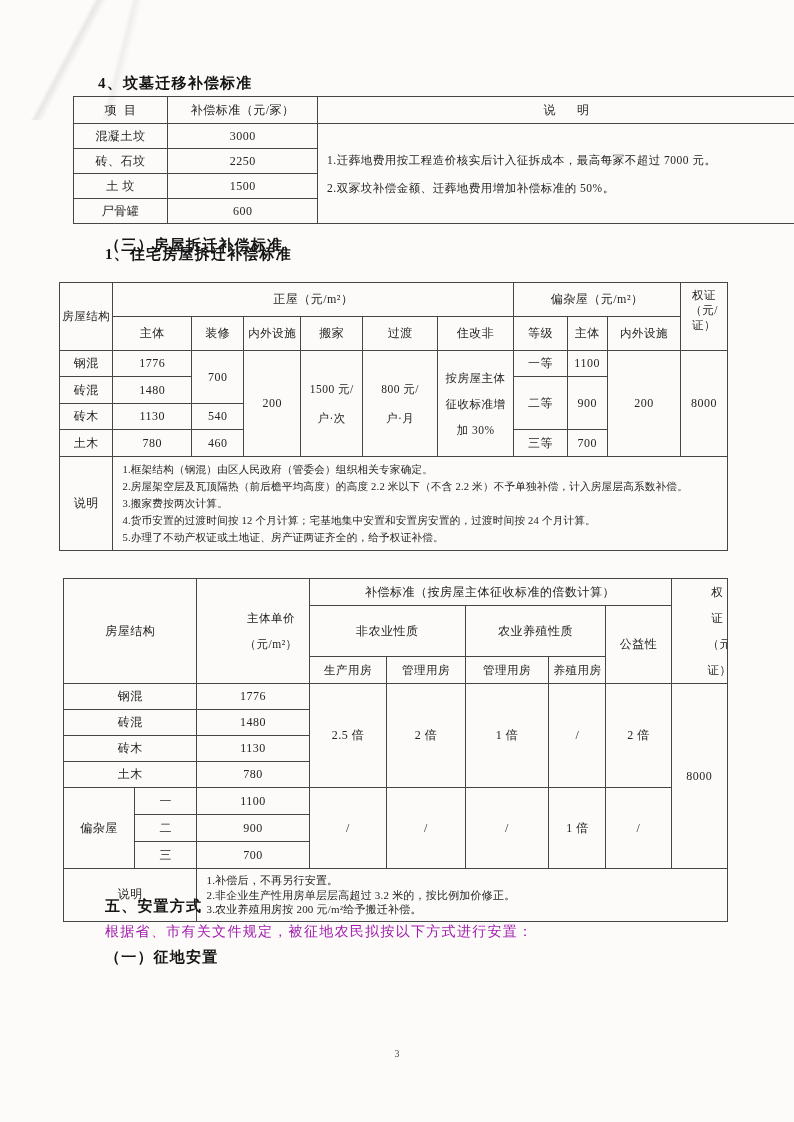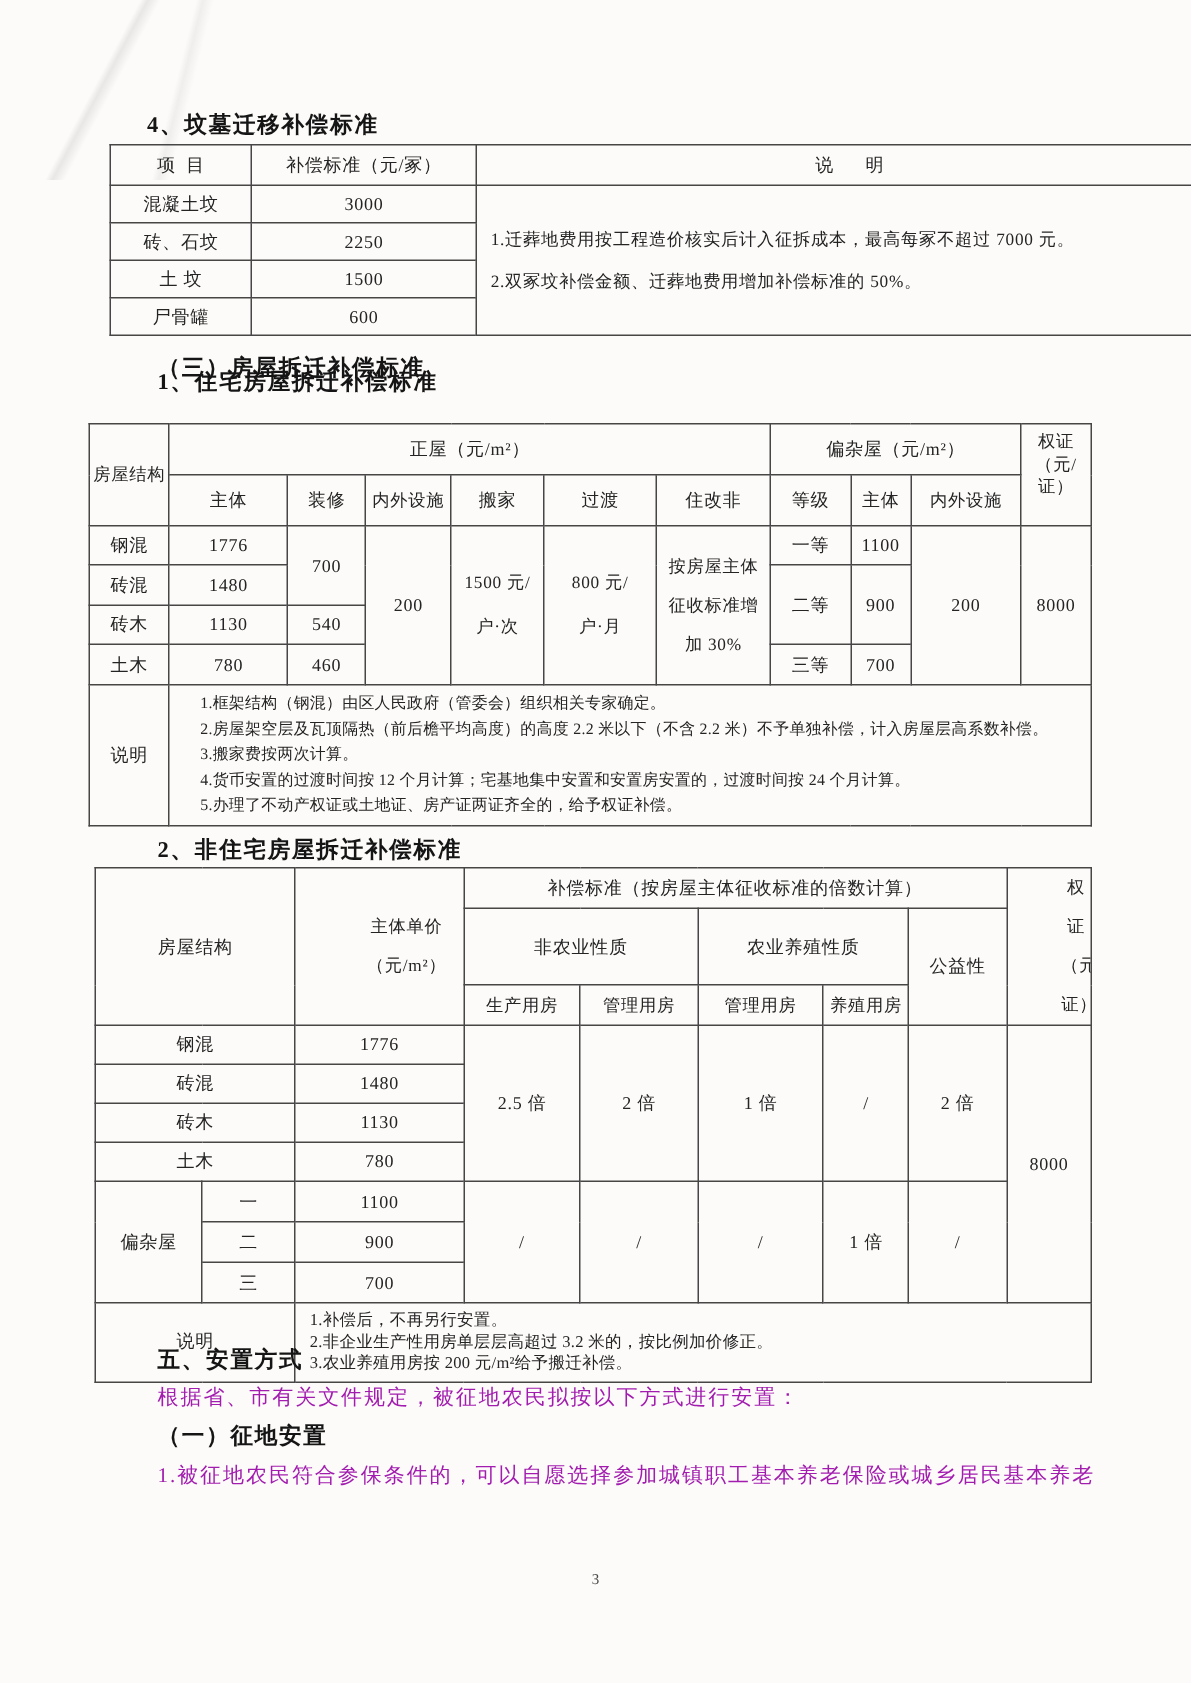--- a/index.html
+++ b/index.html
@@ -26,21 +26,21 @@
   }
   table { border-collapse:collapse; table-layout:fixed; position:absolute; background:transparent; }
   td {
     border:1px solid #464646; text-align:center; vertical-align:middle;
     font-size:12px; color:#242424; padding:0; letter-spacing:0.5px; overflow:hidden;
   }
   .pre { white-space:pre; }
   .notes-cell { text-align:left; vertical-align:middle; padding:4px 9px; }
   .notes-cell div { white-space:nowrap; }
   .t1-notes div { font-size:11.5px; line-height:28px; }
-  .t2-notes div { font-size:10.6px; line-height:17px; letter-spacing:0.2px;margin-left:11px; }
+  .t2-notes div { font-size:10.6px; line-height:17px; letter-spacing:0.2px; }
   .t3-notes div { font-size:11px; line-height:14.5px; letter-spacing:0.2px; }
   .cert-top { vertical-align:top; padding-top:5px; }
   .two-line div { line-height:15px; font-size:11.5px; }
   .gap-lines div { line-height:26px; font-size:11.5px;margin-left:36px; }
   .gap-lines-wide div { line-height:29px; font-size:11.5px; }
   .conv div { line-height:26px; font-size:11.5px; }
   .small { font-size:11.5px; }
   .page-number {
     position:absolute; top:1048px; left:0; width:100%; text-align:center;
     font-size:10px; color:#4a4a4a;
@@ -175,21 +175,20 @@
         <div>1.框架结构（钢混）由区人民政府（管委会）组织相关专家确定。</div>
         <div>2.房屋架空层及瓦顶隔热（前后檐平均高度）的高度 2.2 米以下（不含 2.2 米）不予单独补偿，计入房屋层高系数补偿。</div>
         <div>3.搬家费按两次计算。</div>
         <div>4.货币安置的过渡时间按 12 个月计算；宅基地集中安置和安置房安置的，过渡时间按 24 个月计算。</div>
         <div>5.办理了不动产权证或土地证、房产证两证齐全的，给予权证补偿。</div>
       </td>
     </tr>
   </tbody>
     </table>
 
-  <div class="heading" style="left:105px; top:557px;">2、非住宅房屋拆迁补偿标准</div>
 
   <table style="left:63px; top:578px; width:665px;">
     <colgroup>
       <col style="width:10.7%">
         <col style="width:9.4%">
         <col style="width:16.9%">
         <col style="width:11.7%">
       <col style="width:11.8%">
         <col style="width:12.6%">
         <col style="width:8.6%">
@@ -270,17 +269,16 @@
     </tr>
   </tbody>
     </table>
 
   <div class="heading" style="left:105px; top:897px;">五、安置方式</div>
 
   <div class="bodyline" style="left:105px; top:923px;">根据省、市有关文件规定，被征地农民拟按以下方式进行安置：</div>
 
   <div class="heading" style="left:105px; top:948px;">（一）征地安置</div>
 
-  <div class="bodyline" style="left:105px; top:975px;">1.被征地农民符合参保条件的，可以自愿选择参加城镇职工基本养老保险或城乡居民基本养老</div>
 
 
   <div class="page-number">3</div>
 </div>
 
 </body></html>

